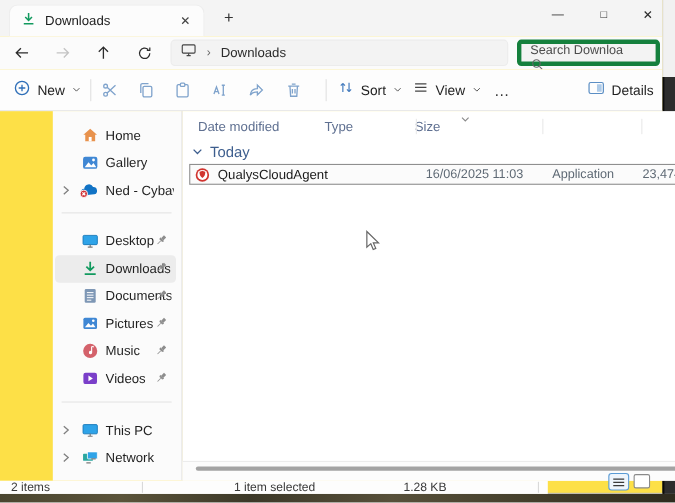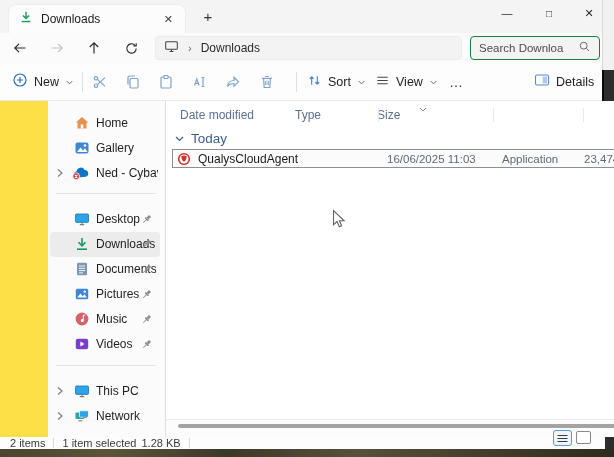--- a/index.html
+++ b/index.html
@@ -23,21 +23,21 @@
   .newtab { position:absolute; left:196px; top:7px; width:24px; height:20px; font-size:15px; color:#333; text-align:center; line-height:19px; }
   .wctrl { position:absolute; top:0; height:26px; width:30px; display:flex; align-items:center; justify-content:center; font-size:11px; color:#2b2b2b; }
   .wctrl.min { left:492px; } .wctrl.max { left:534px; font-size:10px; } .wctrl.close { left:574px; }
 
   
   .navbar { position:absolute; left:0; top:33px; width:100%; height:30px; background:#fbfbfb; }
   .navbtn { position:absolute; top:3px; width:24px; height:24px; display:flex; align-items:center; justify-content:center; }
   .crumb-box { position:absolute; left:155px; top:3px; width:307px; height:24px; background:#f3f3f3; border:1px solid #ececec; border-radius:4px; display:flex; align-items:center; padding:0 8px; }
   .crumb-sep { color:#666; font-size:11px; margin:0 9px; }
   .crumb-txt { font-size:12px; color:#2b2b2b; }
-  .search-box { position:absolute; left:470px; top:3px; width:130px; height:24px; background:#f3f3f3; border:1px solid #15803d; border-radius:4px; display:flex; align-items:center; padding:0 8px; }
+  .search-box { position:absolute; left:470px; top:3px; width:130px; height:24px; background:#f3f3f3; border:4px solid #15803d; border-radius:4px; display:flex; padding:0 8px;flex-direction:column; }
   .search-txt { font-size:11.5px; color:#4c4c4c; flex:1; }
 
   
   .toolbar { position:absolute; left:0; top:63px; width:100%; height:38px; background:#fdfdfd; border-bottom:1px solid #e9e9e9; }
   .tb-item { position:absolute; top:6px; height:26px; display:flex; align-items:center; gap:6px; border-radius:4px; padding:0 4px; }
   .tb-label { font-size:12.5px; color:#1f1f1f; }
   .tb-div { position:absolute; top:9px; width:1px; height:20px; background:#e0e0e0; }
   .tb-icon { position:absolute; top:6px; width:26px; height:26px; display:flex; align-items:center; justify-content:center; border-radius:4px; }
   .tb-more { font-size:14px; color:#333; letter-spacing:1px; }
 
@@ -67,21 +67,21 @@
   .group-row { position:absolute; left:8px; top:27px; height:20px; display:flex; align-items:center; gap:6px; }
   .group-label { font-size:13.5px; color:#3d5e8e; }
   .file-row { position:absolute; left:6px; top:48px; width:474px; height:19px; align-items:center; border:1px solid #8f8f8f; background:#fbfbfb; }
   .file-row .col-name { display:flex; align-items:center; gap:7px; padding-left:4px; }
   .file-name { font-size:12px; color:#1b1b1b; }
   .file-meta { font-size:11.5px; color:#5f6a75; }
   .scroll-zone { position:absolute; left:0; bottom:0; width:100%; height:18px; background:#fcfcfc; border-top:1px solid #ececec; }
   .scroll-thumb { position:absolute; left:12px; top:4px; width:452px; height:4px; border-radius:2px; background:#a3a3a3; }
 
   
-  .statusbar { position:absolute; left:0; top:437px; width:605px; height:12px; background:#fdfdfd; display:flex; align-items:center; padding-left:10px; }
+  .statusbar { position:absolute; left:0; top:437px; width:498px; height:12px; background:#fdfdfd; display:flex; align-items:center; padding-left:10px;justify-content:space-between; }
   .status-txt { font-size:11px; color:#3a3a3a; }
   .status-div { width:1px; height:10px; background:#d9d9d9; margin:0 8px; }
   .view-toggle { position:absolute; display:flex; align-items:center; justify-content:center; background:#fff; }
   .toggle-details { left:553px; top:430px; width:19px; height:16px; border:1px solid #5a9bd5; border-radius:3px; background:#eef5fc; }
   .toggle-icons { left:576px; top:431px; width:15px; height:13px; border:1px solid #8a8a8a; border-radius:2px; }
 
   .cursor { position:absolute; left:332px; top:209px; z-index:50; }
 </style>
 </head>
 <body>

